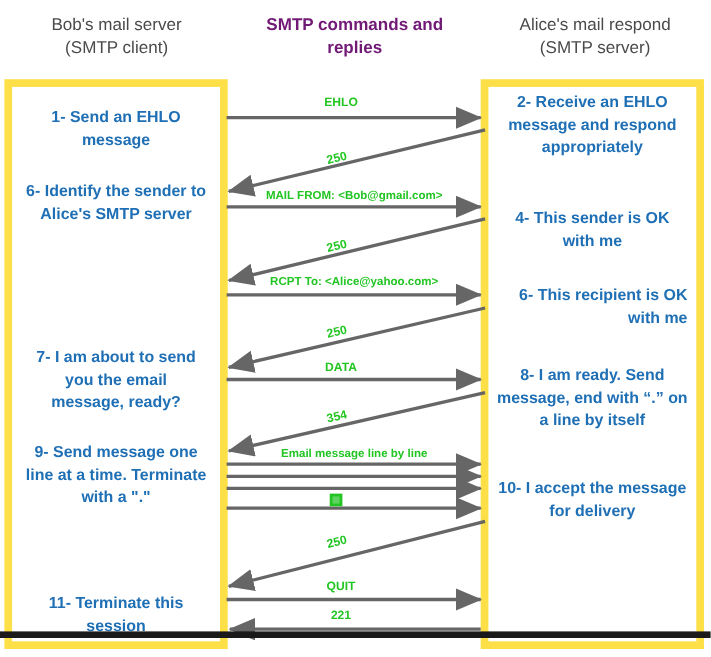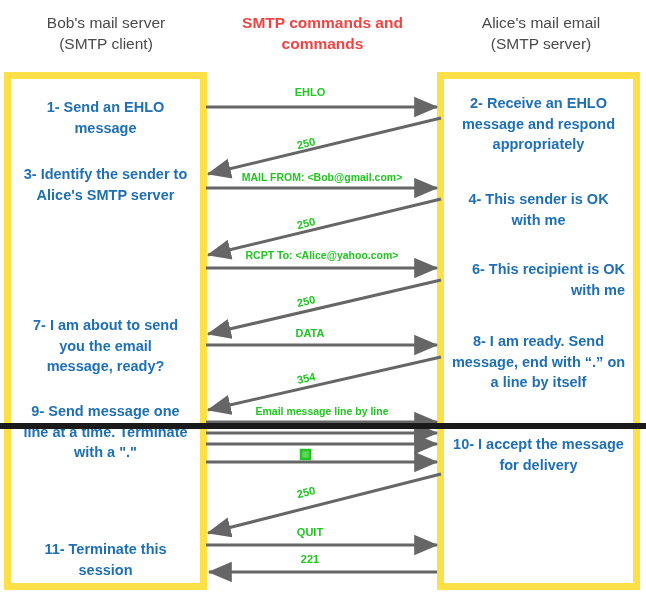--- a/index.html
+++ b/index.html
@@ -3,32 +3,32 @@
 <meta charset="utf-8">
 <style>
   html,body{margin:0;padding:0;}
   body{
     width:646px;height:597px;
     background:#ffffff;
     font-family:"Liberation Sans","DejaVu Sans",sans-serif;
     overflow:hidden;
     position:relative;
   }
-  #stage{position:absolute;left:0;top:0;width:646px;height:429px;text-decoration:underline;}
+  #stage{position:absolute;left:0;top:0;width:646px;height:580px;text-decoration:underline;}
 
   
   .col-head{
     position:absolute;
     text-align:center;
     font-size:15.5px;
     line-height:21px;
     color:#4a4a4a;
     font-weight:400;
   }
-  .col-head.center{color:#ef4444;font-weight:bold;}
+  .col-head.center{color:#701a75;font-weight:bold;}
 
   
   .panel{
     position:absolute;
     background:#fde047;
     box-sizing:border-box;
     padding:7px;
   }
   .panel-inner{
     width:100%;height:100%;
@@ -72,43 +72,43 @@
 
 <div id="stage">
 
   <div class="col-head" style="left:6px;top:12px;width:200px;">
     <div>Bob's mail server</div>
     <div>(SMTP client)</div>
   </div>
 
   <div class="col-head center" style="left:215px;top:12px;width:215px;">
     <div>SMTP commands and</div>
-    <div>commands</div>
+    <div>replies</div>
   </div>
 
   <div class="col-head" style="left:441px;top:12px;width:200px;">
-    <div>Alice's mail email</div>
+    <div>Alice's mail respond</div>
     <div>(SMTP server)</div>
   </div>
 
   <div class="mid-panel" style="left:200px;top:72px;width:244px;height:518px;"></div>
 
   <div class="panel" style="left:4px;top:72px;width:203px;height:518px;">
     <div class="panel-inner">
       <div class="step" style="top:18px;padding:0 10px;">1- Send an EHLO message</div>
-      <div class="step" style="top:85px;padding:0 5px;">3- Identify the sender to Alice's SMTP server</div>
+      <div class="step" style="top:85px;padding:0 5px;">6- Identify the sender to Alice's SMTP server</div>
       <div class="step" style="top:236px;padding:0 22px;">7- I am about to send you the email message, ready?</div>
       <div class="step" style="top:322px;padding:0 8px;">9- Send message one line at a time. Terminate with a "."</div>
       <div class="step" style="top:460px;padding:0 10px;">11- Terminate this session</div>
     </div>
   </div>
 
   <div class="panel" style="left:437px;top:72px;width:203px;height:518px;">
     <div class="panel-inner">
-      <div class="step" style="top:14px;padding:0 16px;">2- Receive an EHLO message and respond appropriately</div>
+      <div class="step" style="top:4px;padding:0 16px;">2- Receive an EHLO message and respond appropriately</div>
       <div class="step" style="top:110px;padding:0 10px;">4- This sender is OK with me</div>
       <div class="step" style="top:180px;padding:0 8px;text-align:right;">6- This recipient is OK with me</div>
       <div class="step" style="top:252px;padding:0 6px;">8-  I am ready. Send message, end with “.” on a line by itself</div>
       <div class="step" style="top:355px;padding:0 6px;">10-  I accept the message for delivery</div>
     </div>
   </div>
 
   <svg id="wires" viewBox="0 0 646 597">
     <defs>
       <marker id="ahR" markerWidth="9" markerHeight="9" refX="7.6" refY="3.4" orient="auto" markerUnits="strokeWidth">

